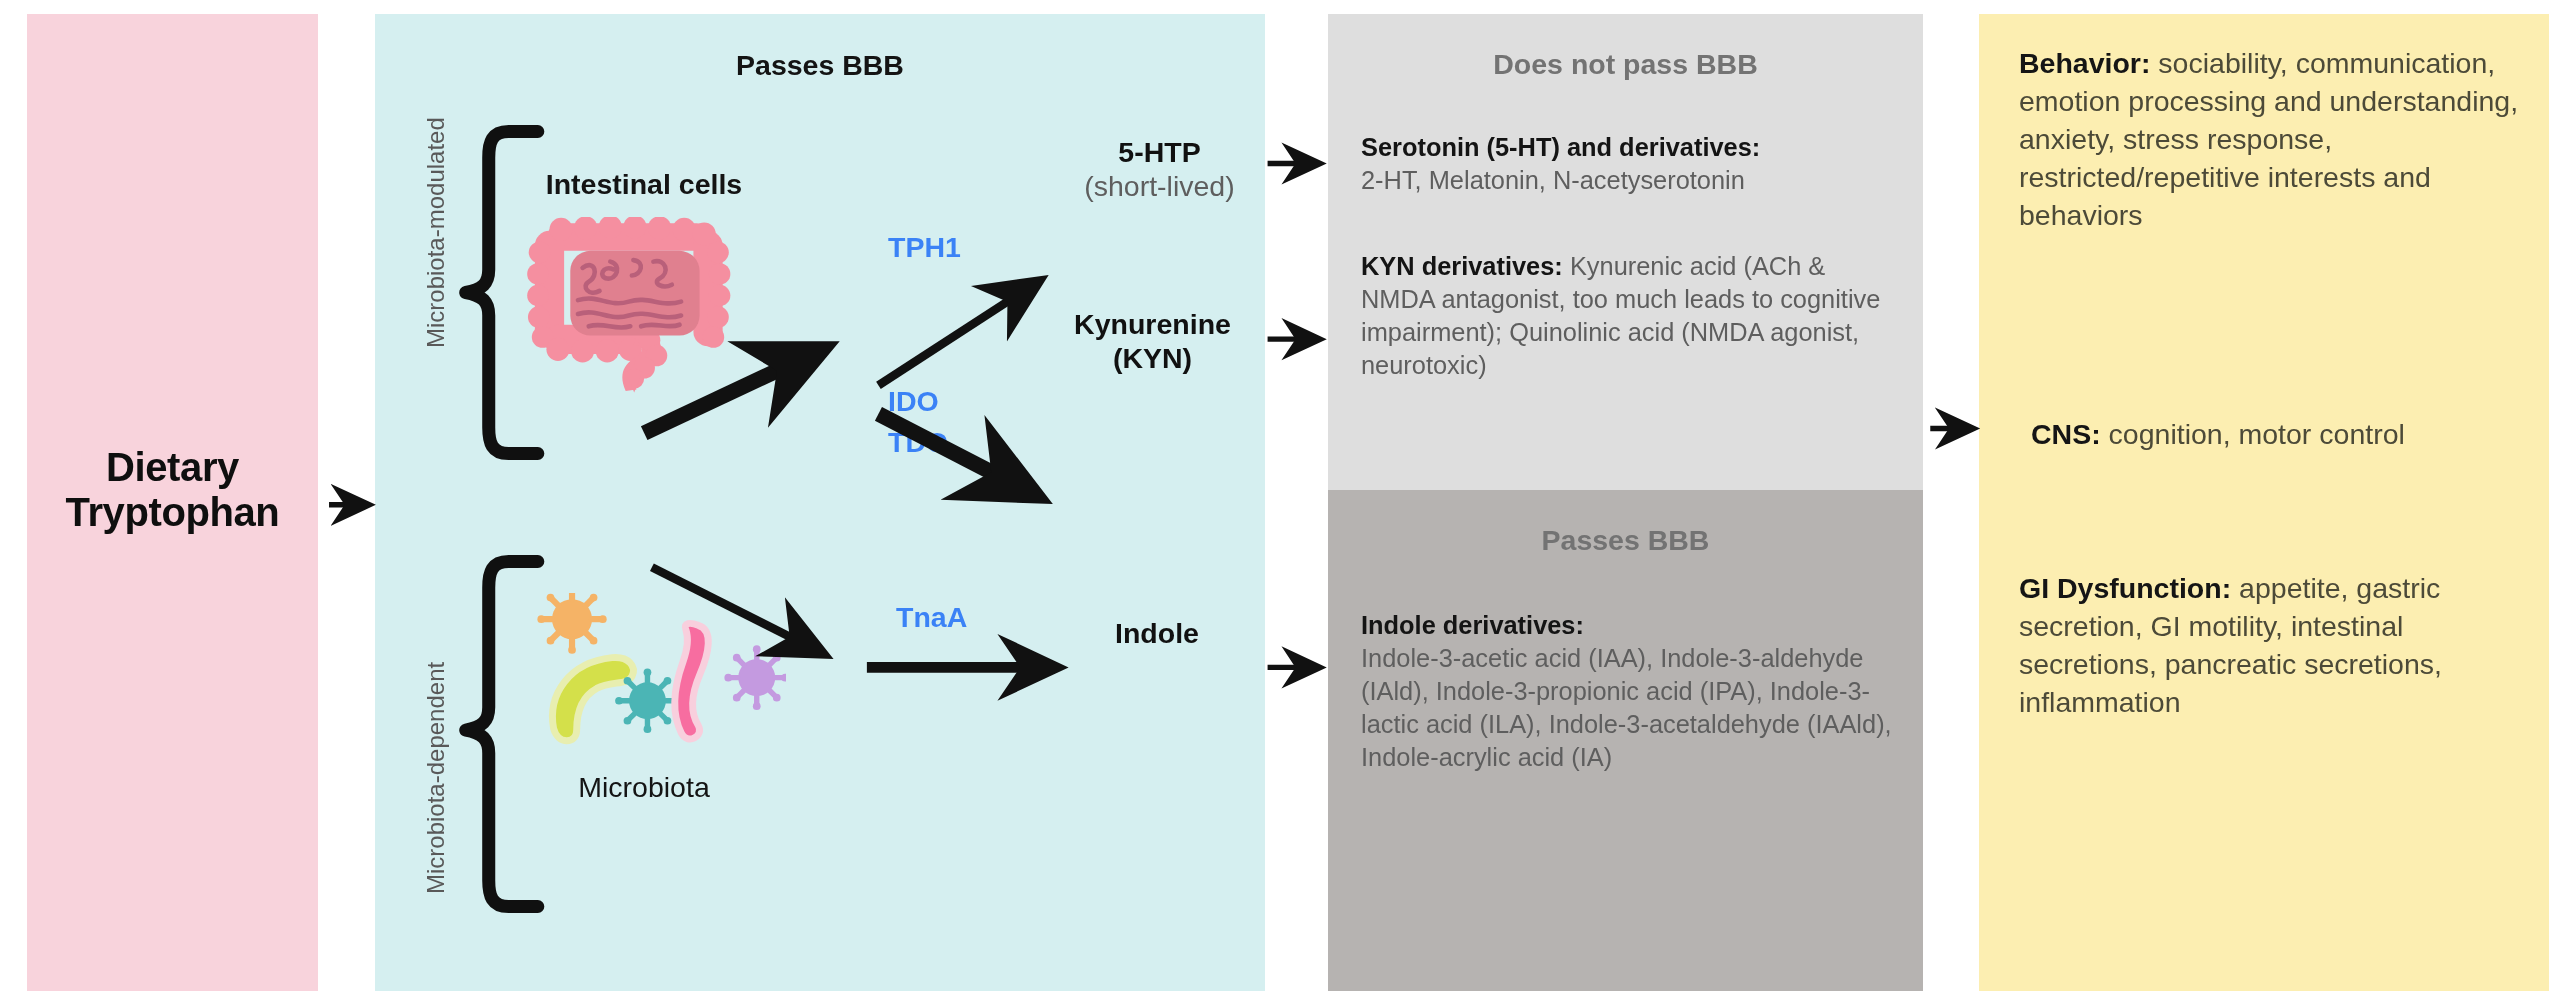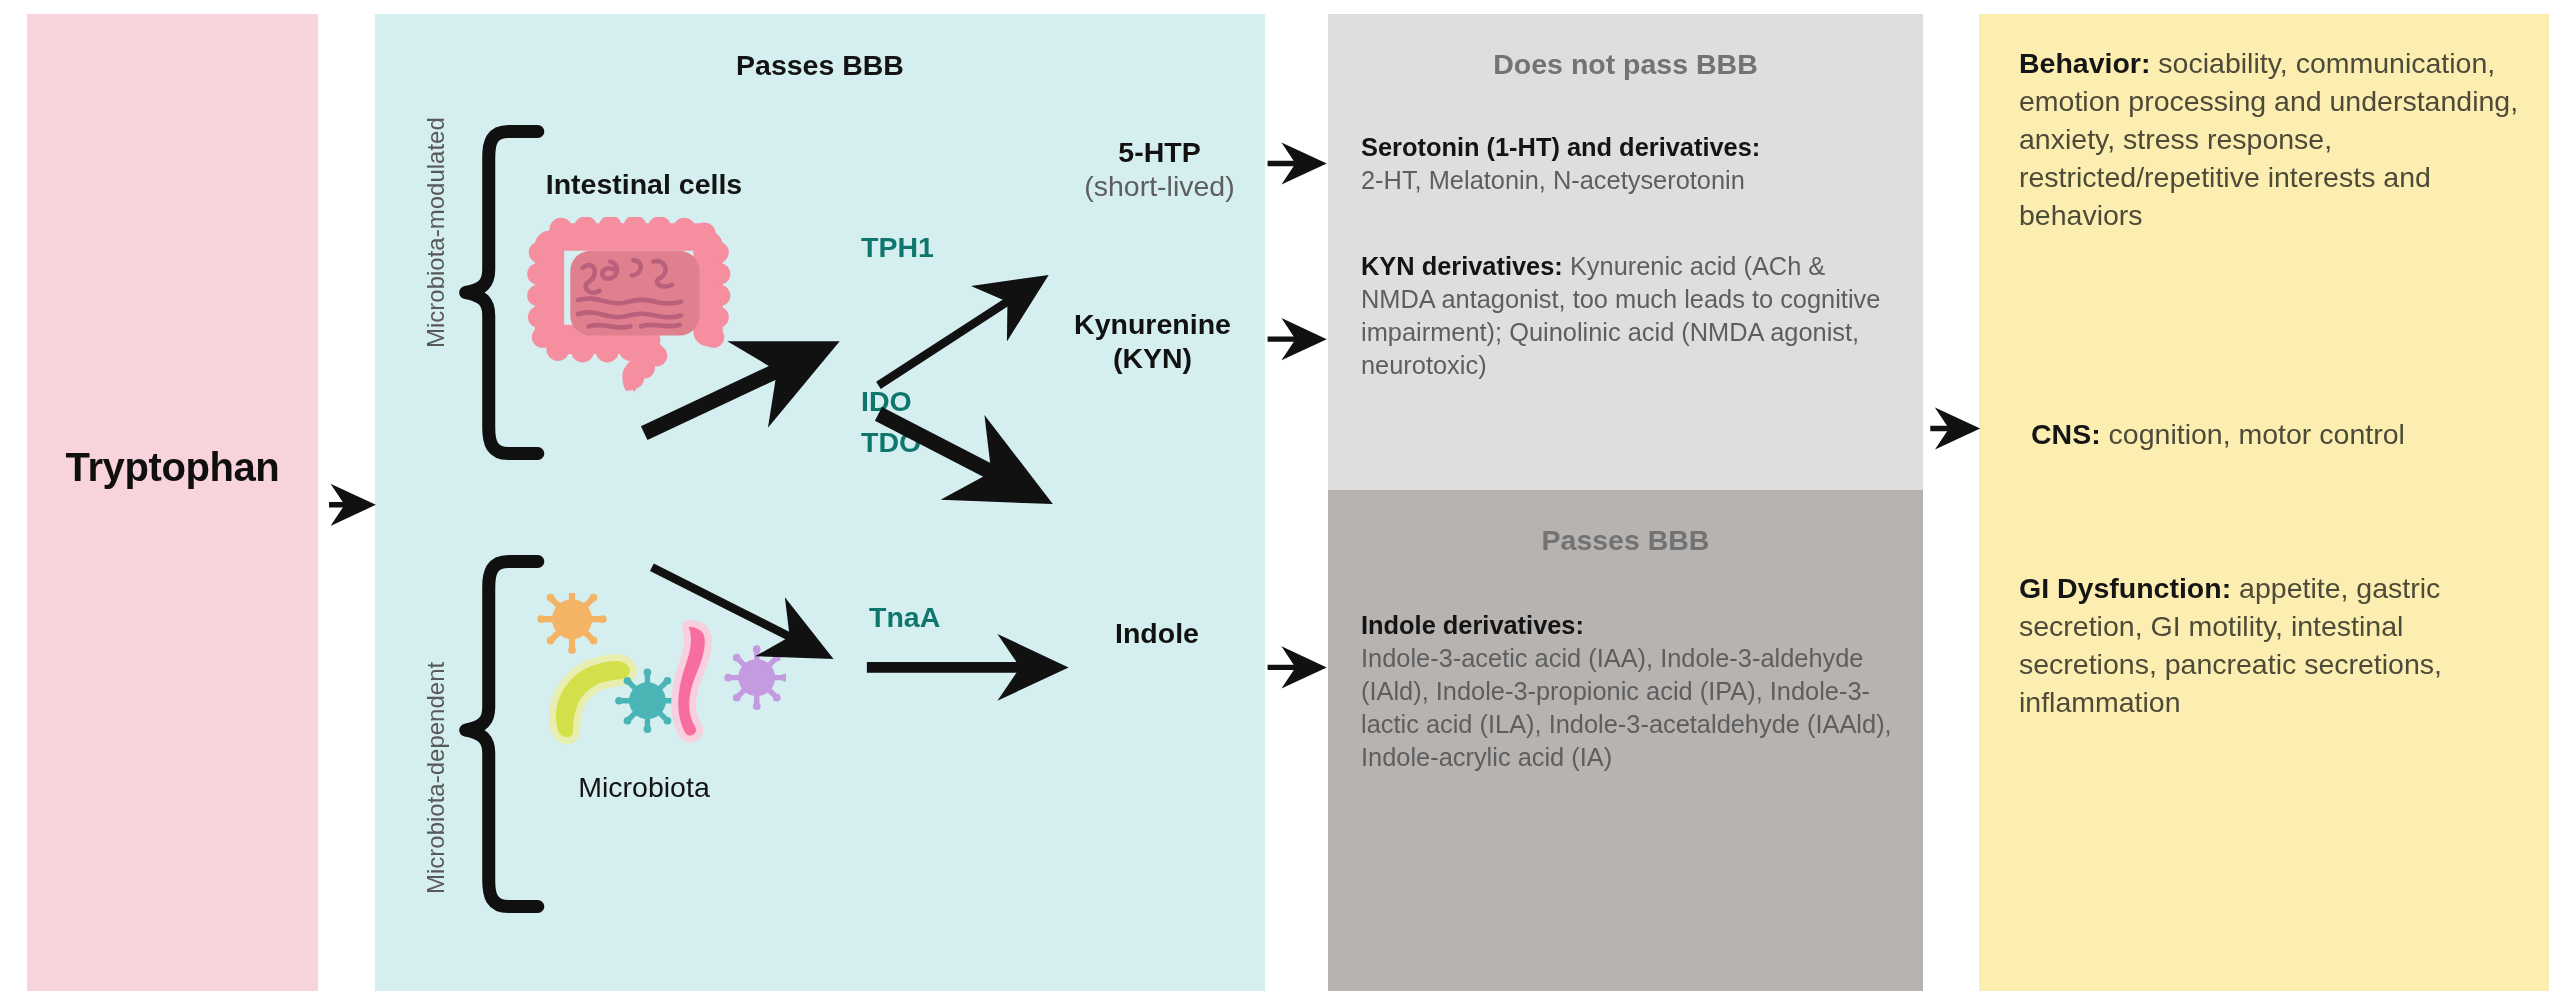--- a/index.html
+++ b/index.html
@@ -68,21 +68,21 @@
 
   
   #microbiota-label{
     position:absolute;left:490px;top:771px;width:308px;
     text-align:center;font-size:28.5px;font-weight:normal;color:#141414;
   }
   #microbes-icon{position:absolute;left:532px;top:593px;}
 
   
   .enzyme{
-    position:absolute;font-size:28.5px;font-weight:bold;color:#0f766e;white-space:nowrap;
+    position:absolute;font-size:28.5px;font-weight:bold;color:#3b82f6;white-space:nowrap;margin-left:27px;
   }
   #enz-tph1{left:861px;top:231px;}
   #enz-ido{left:861px;top:385px;}
   #enz-tdo{left:861px;top:426px;}
   #enz-tnaa{left:869px;top:601px;}
 
   
   .metab{
     position:absolute;font-size:28.5px;font-weight:bold;color:#111;white-space:nowrap;
     text-align:center;line-height:1.18;
@@ -124,20 +124,21 @@
 
 <div class="stage">
 
   <div class="panel" id="pnl-dietary"></div>
   <div class="panel" id="pnl-gut"></div>
   <div class="panel" id="pnl-nopass"></div>
   <div class="panel" id="pnl-pass"></div>
   <div class="panel" id="pnl-outcomes"></div>
 
   <div id="dietary-title">
+    <div>Dietary</div>
     <div>Tryptophan</div>
   </div>
 
   <div id="passes-bbb-top">Passes BBB</div>
 
   <div class="vlabel" id="vlabel-modulated">Microbiota-modulated</div>
   <div class="vlabel" id="vlabel-dependent">Microbiota-dependent</div>
 
   <div class="brace" id="brace-top">
     <svg width="92" height="339" viewBox="0 0 120 440">
@@ -344,21 +345,21 @@
     <line x1="1645" y1="440" x2="1712" y2="440" stroke="#111" stroke-width="7" marker-end="url(#ah-thin)"></line>
 
     <line x1="1645" y1="866" x2="1712" y2="866" stroke="#111" stroke-width="7" marker-end="url(#ah-thin)"></line>
 
     <line x1="2505" y1="556" x2="2560" y2="556" stroke="#111" stroke-width="7" marker-end="url(#ah-thin)"></line>
   </svg>
 
   <div class="panel-head" id="nopass-head">Does not pass BBB</div>
 
   <div class="blk" id="nopass-ser">
-    <b>Serotonin (1-HT) and derivatives:</b><br>
+    <b>Serotonin (5-HT) and derivatives:</b><br>
     <span>2-HT, Melatonin, N-acetyserotonin</span>
   </div>
 
   <div class="blk" id="nopass-kyn">
     <b>KYN derivatives:</b>
     <span>Kynurenic acid (ACh  &amp; NMDA antagonist, too much leads to cognitive impairment); Quinolinic acid (NMDA agonist, neurotoxic)</span>
   </div>
 
   <div class="panel-head" id="pass-head">Passes BBB</div>
 

